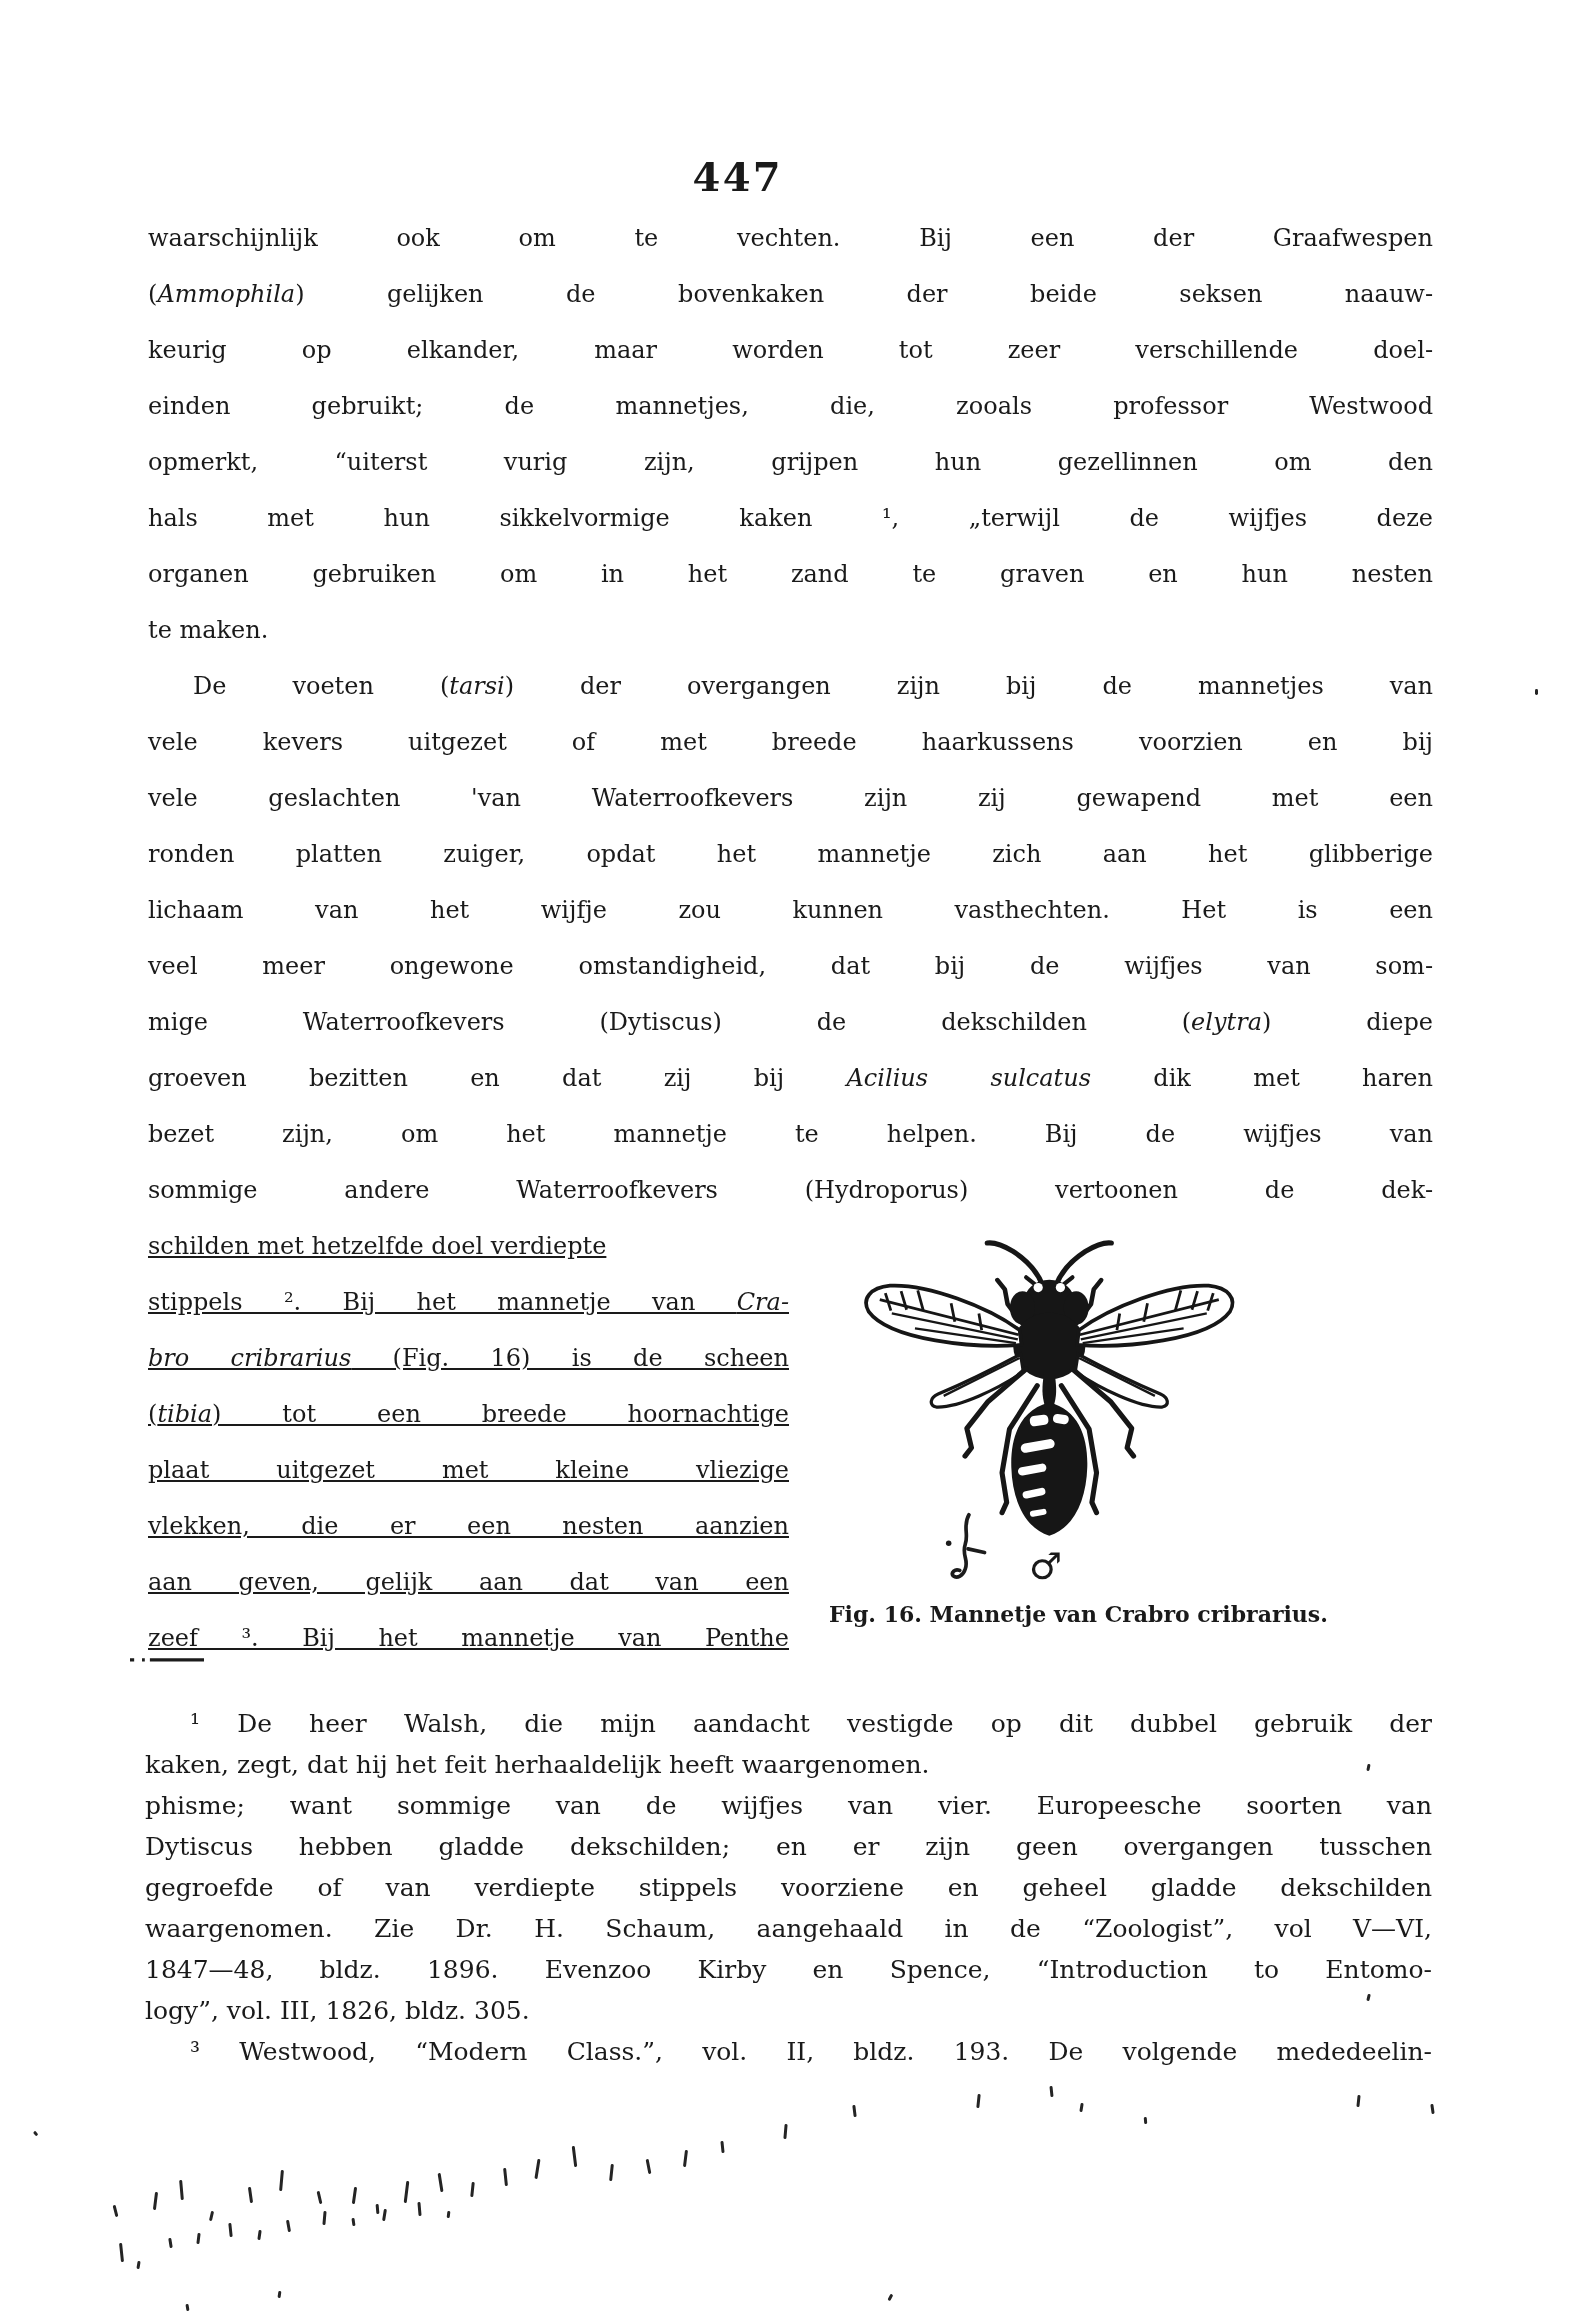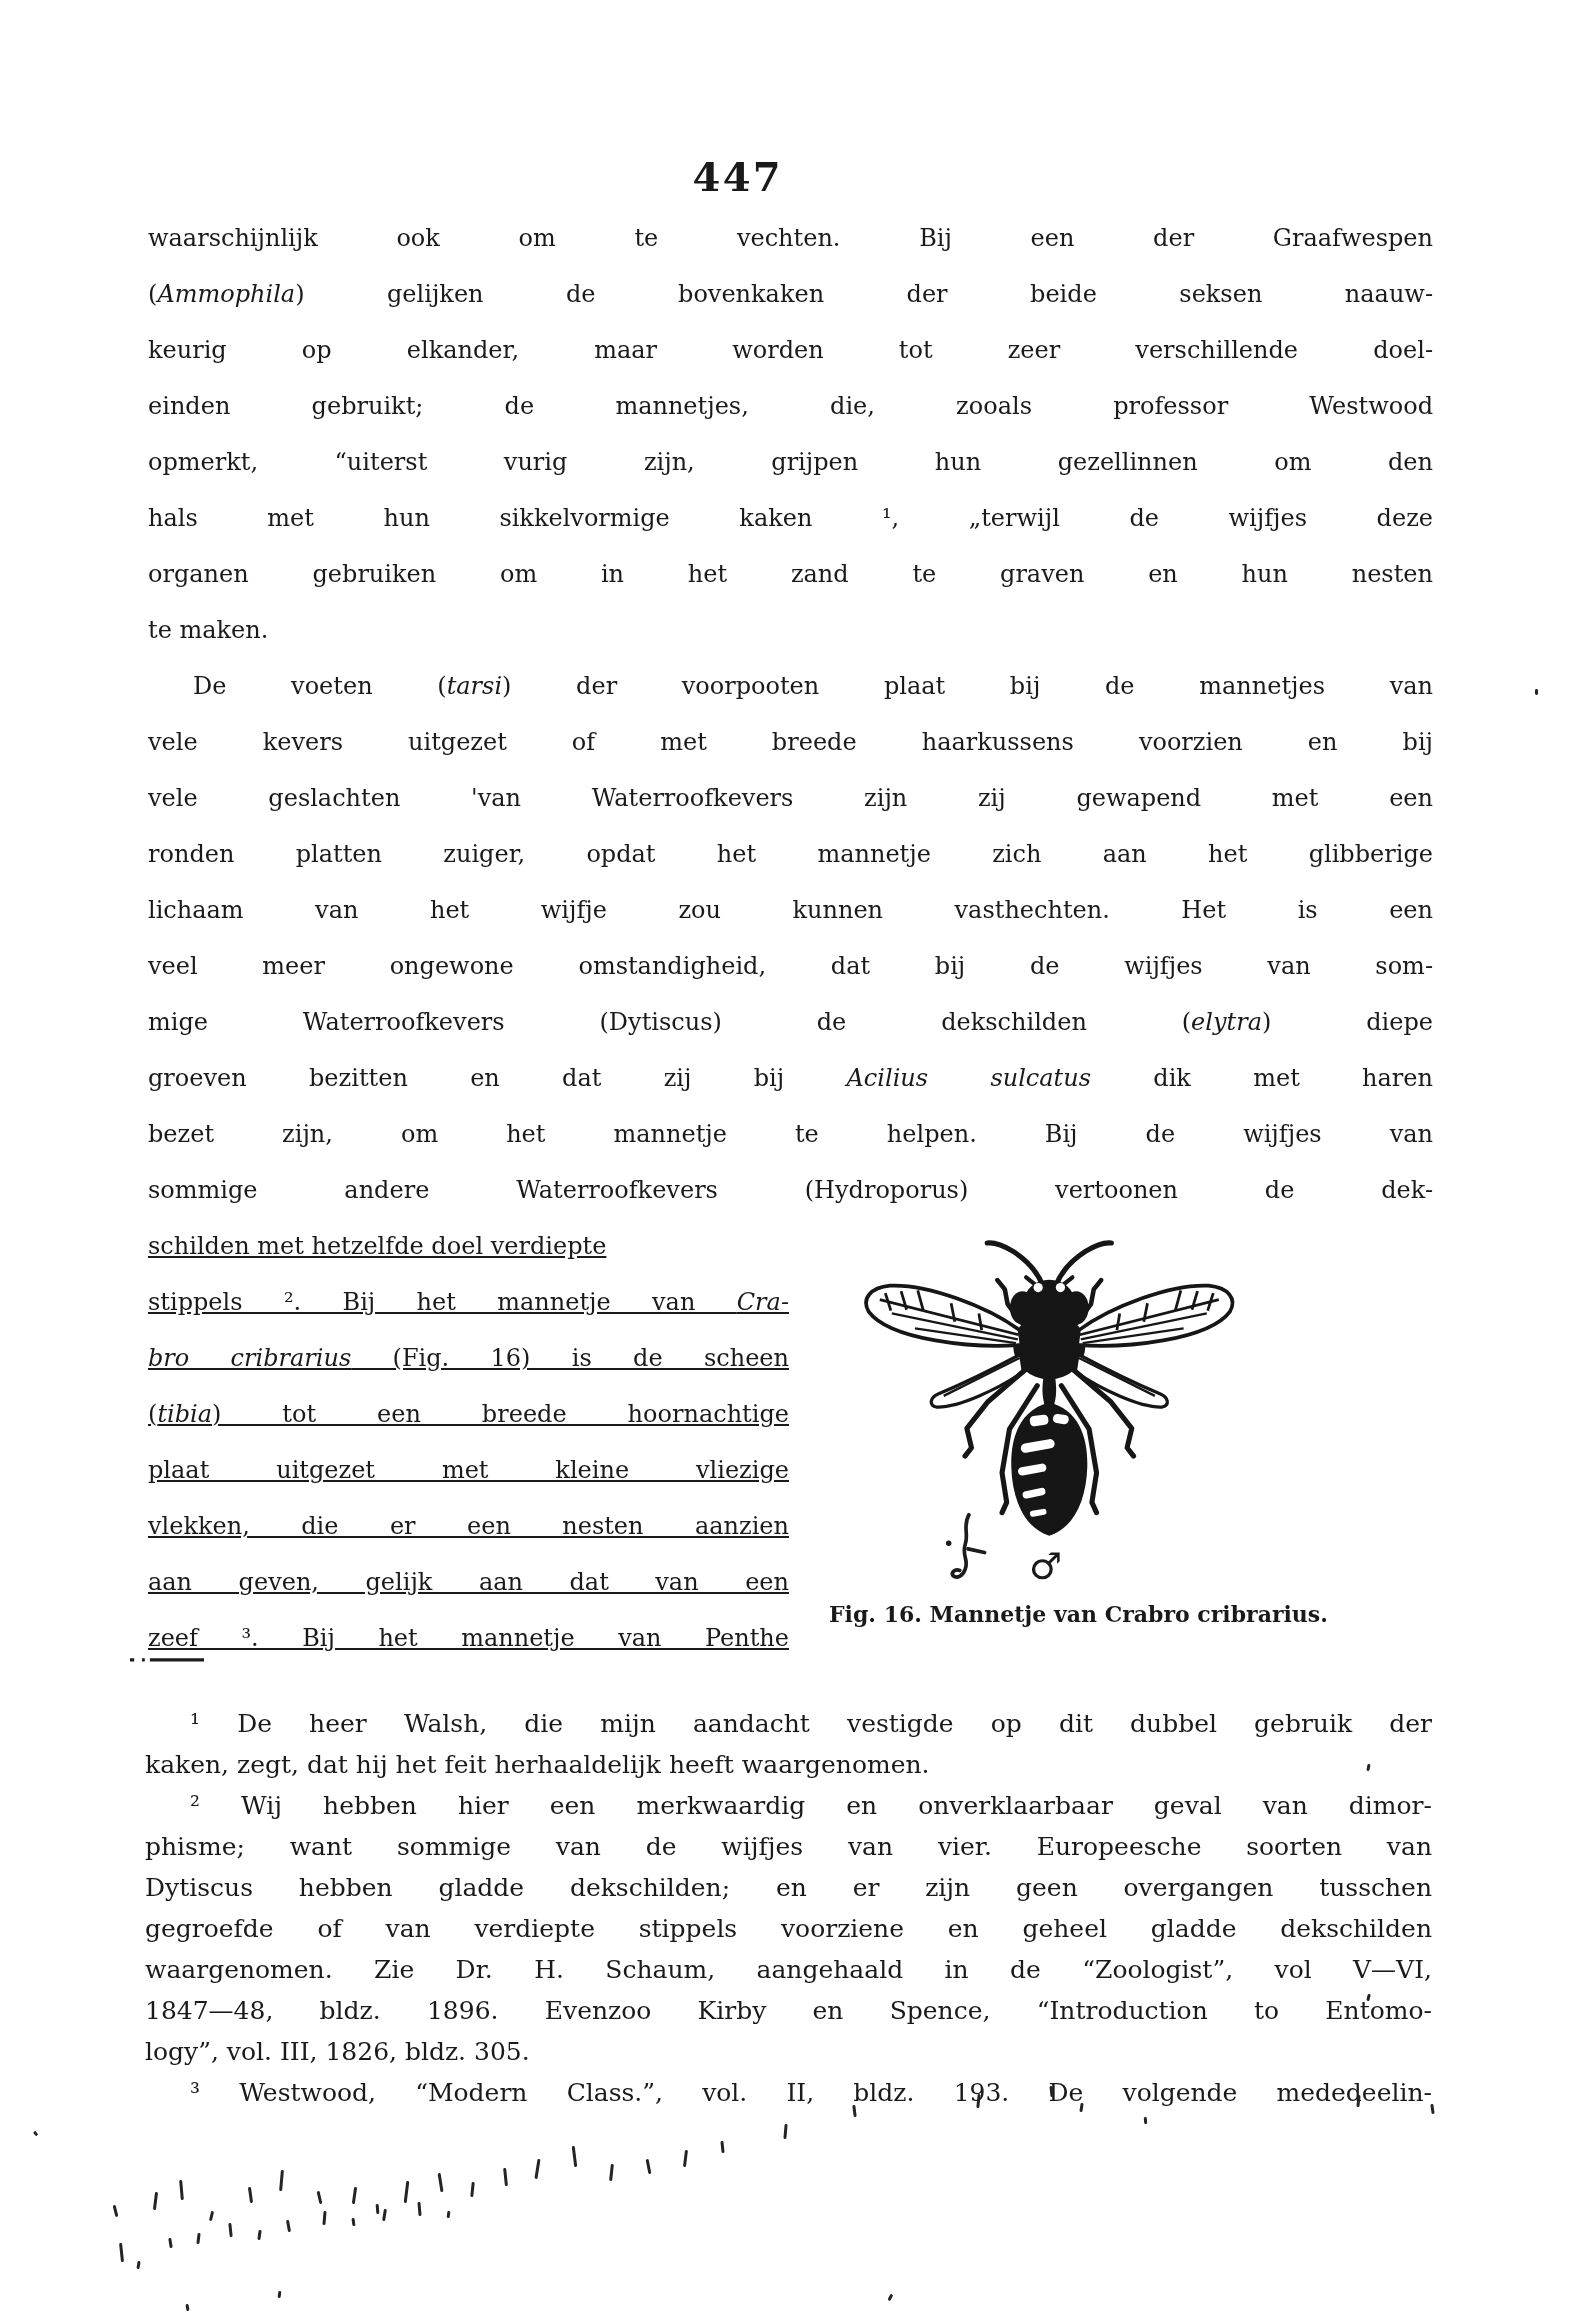--- a/index.html
+++ b/index.html
@@ -47,21 +47,21 @@
 
   <div class="main-text" id="main-text">
       <div class="line just"><span>waarschijnlijk ook om te vechten. Bij een der Graafwespen</span></div>
       <div class="line just"><span>(</span><span class="it">Ammophila</span><span>) gelijken de bovenkaken der beide seksen naauw-</span></div>
       <div class="line just"><span>keurig op elkander, maar worden tot zeer verschillende doel-</span></div>
       <div class="line just"><span>einden gebruikt; de mannetjes, die, zooals professor Westwood</span></div>
       <div class="line just"><span>opmerkt, “uiterst vurig zijn, grijpen hun gezellinnen om den</span></div>
       <div class="line just"><span>hals met hun sikkelvormige kaken ¹, „terwijl de wijfjes deze</span></div>
       <div class="line just"><span>organen gebruiken om in het zand te graven en hun nesten</span></div>
       <div class="line"><span>te maken.</span></div>
-      <div class="line just ind"><span>De voeten (</span><span class="it">tarsi</span><span>) der voorpooten plaat bij de mannetjes van</span></div>
+      <div class="line just ind"><span>De voeten (</span><span class="it">tarsi</span><span>) der overgangen zijn bij de mannetjes van</span></div>
       <div class="line just"><span>vele kevers uitgezet of met breede haarkussens voorzien en bij</span></div>
       <div class="line just"><span>vele geslachten 'van Waterroofkevers zijn zij gewapend met een</span></div>
       <div class="line just"><span>ronden platten zuiger, opdat het mannetje zich aan het glibberige</span></div>
       <div class="line just"><span>lichaam van het wijfje zou kunnen vasthechten. Het is een</span></div>
       <div class="line just"><span>veel meer ongewone omstandigheid, dat bij de wijfjes van som-</span></div>
       <div class="line just"><span>mige Waterroofkevers (Dytiscus) de dekschilden (</span><span class="it">elytra</span><span>) diepe</span></div>
       <div class="line just"><span>groeven bezitten en dat zij bij </span><span class="it">Acilius sulcatus</span><span> dik met haren</span></div>
       <div class="line just"><span>bezet zijn, om het mannetje te helpen. Bij de wijfjes van</span></div>
       <div class="line just"><span>sommige andere Waterroofkevers (Hydroporus) vertoonen de dek-</span></div>
       <div class="line narrow"><span>schilden met hetzelfde doel verdiepte</span></div>
@@ -153,21 +153,20 @@
 
   <div class="fig-caption">Fig. 16. Mannetje van Crabro cribrarius.</div>
 
   <svg class="sep-rule" width="74" height="5.6" viewBox="0 0 160 12" aria-hidden="true">
     <line x1="0" y1="6" x2="160" y2="6" stroke="#1c1c1c" stroke-width="7" stroke-dasharray="9 17 6 11 117"></line>
   </svg>
 
   <div class="footnotes" id="footnotes">
       <div class="line just ind"><span>¹ De heer Walsh, die mijn aandacht vestigde op dit dubbel gebruik der</span></div>
       <div class="line"><span>kaken, zegt, dat hij het feit herhaaldelijk heeft waargenomen.</span></div>
-      <div class="line just ind"><span>² Wij hebben hier een merkwaardig en onverklaarbaar geval van dimor-</span></div>
       <div class="line just"><span>phisme; want sommige van de wijfjes van vier. Europeesche soorten van</span></div>
       <div class="line just"><span>Dytiscus hebben gladde dekschilden; en er zijn geen overgangen tusschen</span></div>
       <div class="line just"><span>gegroefde of van verdiepte stippels voorziene en geheel gladde dekschilden</span></div>
       <div class="line just"><span>waargenomen. Zie Dr. H. Schaum, aangehaald in de “Zoologist”, vol V—VI,</span></div>
       <div class="line just"><span>1847—48, bldz. 1896. Evenzoo Kirby en Spence, “Introduction to Entomo-</span></div>
       <div class="line"><span>logy”, vol. III, 1826, bldz. 305.</span></div>
       <div class="line just ind"><span>³ Westwood, “Modern Class.”, vol. II, bldz. 193. De volgende mededeelin-</span></div>
     </div>
 
 <div class="noise" style="left: 114px; top: 2205px; height: 12px; transform: rotate(-14deg);"></div>

